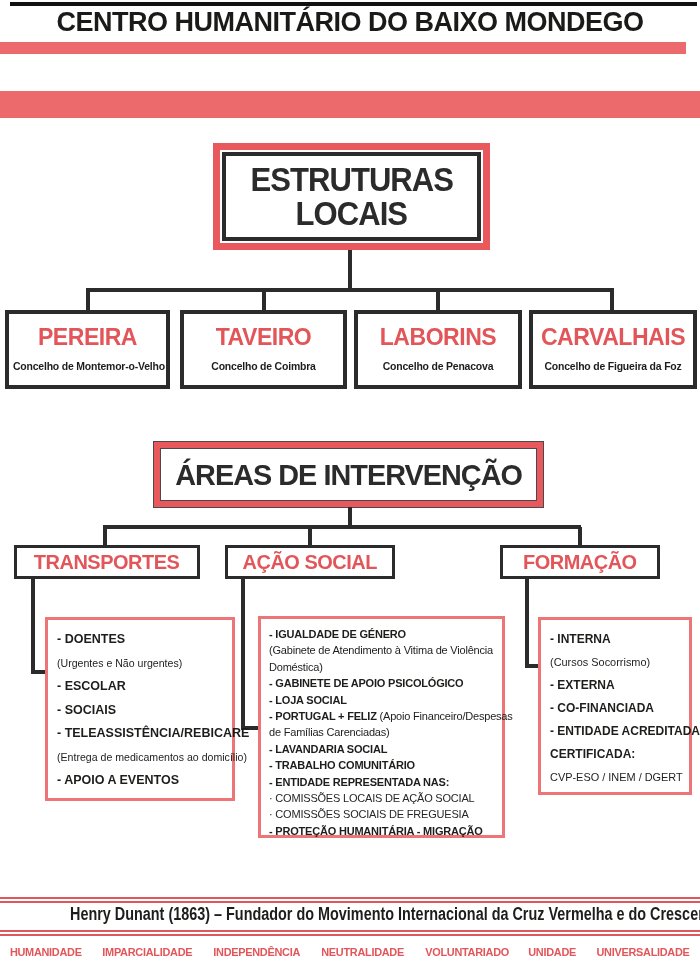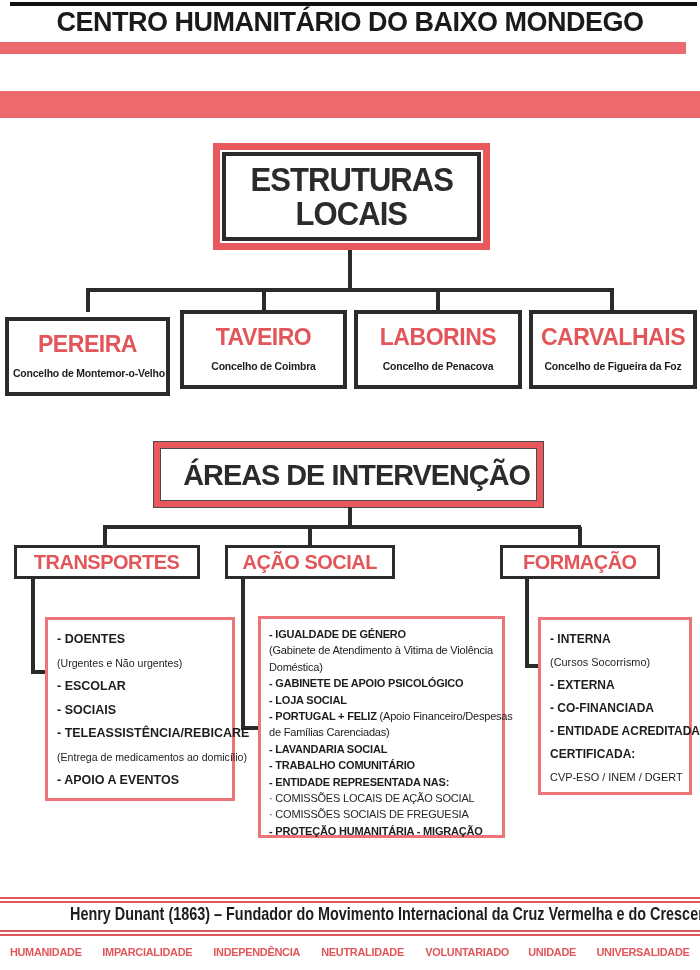--- a/index.html
+++ b/index.html
@@ -26,21 +26,21 @@
   
   .branch{top:310px;height:79px;box-sizing:border-box;border:4px solid #2b2b2b;background:#fff;
     text-align:center;}
   .branch .nm{margin-top:9px;font-size:24px;font-weight:bold;color:#e25559;letter-spacing:-0.5px;
     transform:scaleX(0.96);}
   .branch .sub{margin-top:9px;font-size:11px;font-weight:bold;color:#1d1d1b;letter-spacing:-0.2px;
     transform:scaleX(0.95);white-space:nowrap;}
   
   #box-areas{left:154px;top:442px;width:389px;height:65px;box-sizing:border-box;
     border:6px solid #e8585c;background:#fff;box-shadow:0 0 0 1px #4a4a4a, inset 0 0 0 1px #4a4a4a;
-    display:flex;align-items:center;justify-content:flex-end;}
+    display:flex;align-items:center;justify-content:center;}
   #box-areas .t{font-size:30px;font-weight:bold;letter-spacing:-1px;color:#2b2b2b;
     white-space:nowrap;transform:scaleX(0.96);}
   
   .cat{top:545px;height:34px;box-sizing:border-box;border:3px solid #2b2b2b;background:#fff;
     display:flex;align-items:center;justify-content:center;}
   .cat .t{font-size:21px;font-weight:bold;color:#e25559;letter-spacing:-0.5px;white-space:nowrap;
     transform:scaleX(0.95);}
   
   .detail{box-sizing:border-box;border:3px solid #ee7577;background:#fff;}
   .detail .li{white-space:nowrap;}
@@ -81,21 +81,21 @@
     </div>
   </div>
 
   <div class="abs cline" style="left:348px;top:250px;width:4px;height:40px;"></div>
   <div class="abs cline" style="left:86px;top:288px;width:528px;height:4px;"></div>
   <div class="abs cline" style="left:86px;top:290px;width:4px;height:22px;"></div>
   <div class="abs cline" style="left:262px;top:290px;width:4px;height:22px;"></div>
   <div class="abs cline" style="left:436px;top:290px;width:4px;height:22px;"></div>
   <div class="abs cline" style="left:610px;top:290px;width:4px;height:22px;"></div>
 
-  <div class="abs branch" style="left:5px;width:165px;margin-top:7px;">
+  <div class="abs branch" style="left:5px;width:165px;">
     <div class="nm">PEREIRA</div>
     <div class="sub">Concelho de Montemor-o-Velho</div>
   </div>
   <div class="abs branch" style="left:180px;width:167px;">
     <div class="nm">TAVEIRO</div>
     <div class="sub">Concelho de Coimbra</div>
   </div>
   <div class="abs branch" style="left:354px;width:168px;">
     <div class="nm">LABORINS</div>
     <div class="sub">Concelho de Penacova</div>

